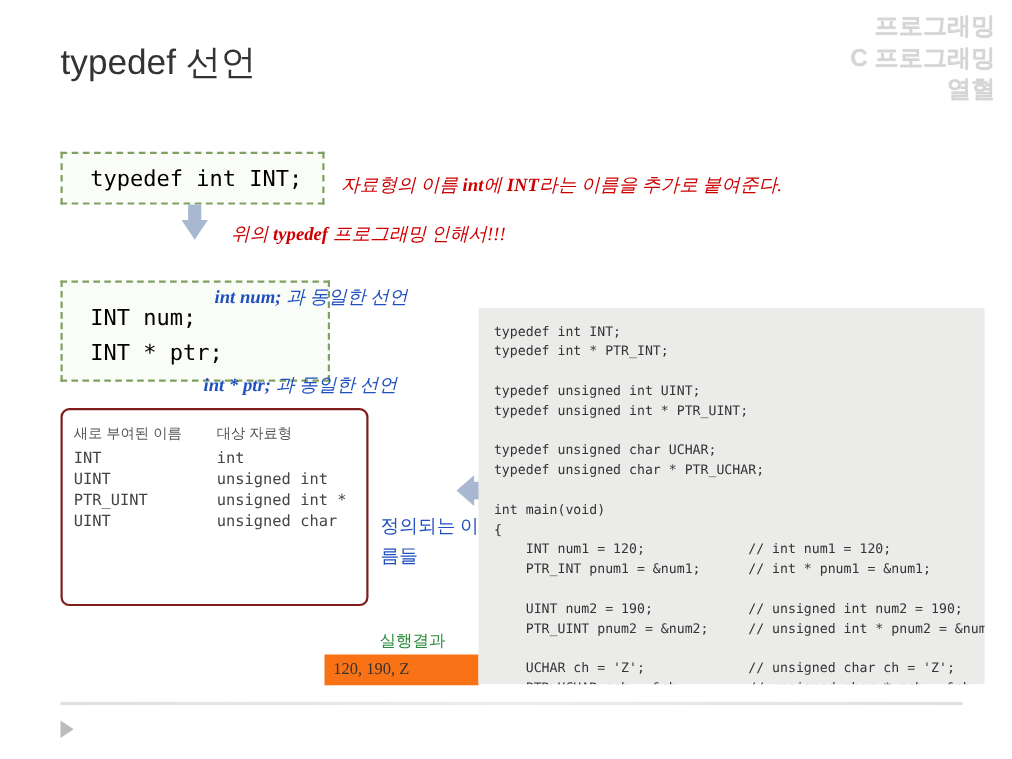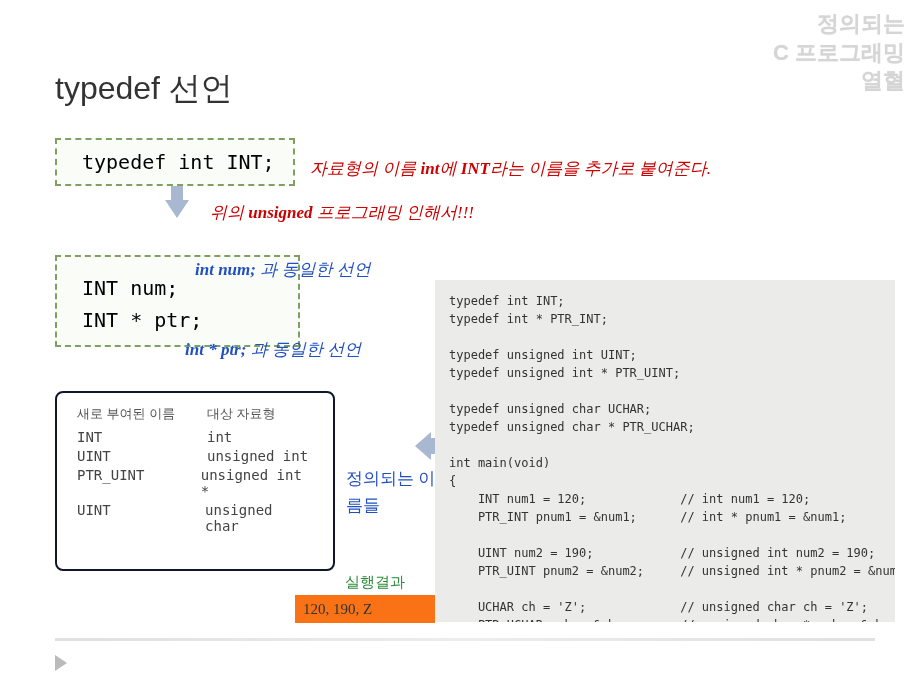--- a/index.html
+++ b/index.html
@@ -1,66 +1,66 @@
 <!DOCTYPE html>
 <html><head>
 <meta charset="utf-8">
 <style>
 * { margin: 0; padding: 0; box-sizing: border-box; }
 body { width: 920px; height: 690px; background: #fff; font-family: "Malgun Gothic", sans-serif; position: relative; overflow: hidden; }
 .watermark { position: absolute; top: 10px; right: 15px; text-align: right; color: #888; font-size: 22px; font-weight: bold; opacity: 0.35; text-shadow: 0 0 1px #aaa; line-height: 1.3; }
-.title { position: absolute; top: 35px; left: 55px; font-size: 32px; color: #333; margin-top: 32px; }
+.title { position: absolute; top: 35px; left: 55px; font-size: 32px; color: #333; }
 .dashed-box { border: 2px dashed #7fa060; background: #fafcf8; font-family: Consolas, monospace; }
 .box1 { position: absolute; top: 138px; left: 55px; width: 240px; height: 48px; display: flex; align-items: center; padding-left: 25px; font-size: 20px; }
 .box2 { position: absolute; top: 255px; left: 55px; width: 245px; height: 92px; padding: 15px 25px; font-size: 20px; line-height: 1.6; }
 .red-text1 { position: absolute; top: 157px; left: 310px; color: #c00; font-size: 17px; font-family: serif; font-style: italic; }
 .red-text2 { position: absolute; top: 200px; left: 210px; color: #c00; font-size: 17px; font-family: serif; font-style: italic; width: 270px; line-height: 1.5; }
 .red-bold { font-weight: bold; font-style: italic; }
 .blue-note1 { position: absolute; top: 257px; left: 195px; color: #2050c0; font-size: 17px; font-family: serif; font-style: italic; width: 230px; line-height: 1.5; }
 .blue-note2 { position: absolute; top: 305px; left: 185px; color: #2050c0; font-size: 17px; font-family: serif; font-style: italic; width: 230px; line-height: 1.5; margin-top: 32px; }
-.table-box { position: absolute; top: 391px; left: 55px; width: 280px; height: 180px; border: 2px solid #0f172a; border-radius: 8px; padding: 12px 20px; font-family: "Malgun Gothic", sans-serif; font-size: 13px; color: #555; }
+.table-box { position: absolute; top: 371px; left: 55px; width: 280px; height: 180px; border: 2px solid #7f1d1d; border-radius: 8px; padding: 12px 10px; font-family: "Malgun Gothic", sans-serif; font-size: 13px; color: #555; }
 .table-box .hrow { display: flex; margin-bottom: 6px; color: #555; }
 .table-box .row { display: flex; margin-bottom: 3px; font-family: Consolas, monospace; font-size: 14px; color: #444; }
 .table-box .c1 { width: 130px; }
 .table-box .c2 { }
 .blue-label { position: absolute; top: 465px; left: 346px; color: #2050c0; font-size: 17px; font-family: serif; width: 90px; line-height: 1.6; }
 .green-label { position: absolute; top: 573px; left: 345px; color: #2a8a3a; font-size: 15px; font-family: serif; }
 .result-box { position: absolute; top: 595px; left: 295px; width: 140px; height: 28px; background: #f97316; font-family: Liberation Serif, serif; font-size: 15px; color: #333; display: flex; align-items: center; padding-left: 8px; }
 .code-box { position: absolute; top: 280px; left: 435px; width: 460px; height: 342px; background: #ebebea; font-family: Consolas, monospace; font-size: 12px; color: #333; padding: 12px 14px; line-height: 1.5; white-space: pre; overflow: hidden; }
 .arrow-down { position: absolute; top: 200px; left: 165px; width: 0; height: 0; border-left: 12px solid transparent; border-right: 12px solid transparent; border-top: 18px solid #a8b8d0; }
 .arrow-down::before { content: ""; position: absolute; top: -32px; left: -6px; width: 12px; height: 16px; background: #a8b8d0; }
 .arrow-left { position: absolute; top: 432px; left: 415px; }
 .arrow-left .head { width: 0; height: 0; border-top: 14px solid transparent; border-bottom: 14px solid transparent; border-right: 16px solid #a8b8d0; display: inline-block; }
 .arrow-left .body { width: 14px; height: 16px; background: #a8b8d0; display: inline-block; vertical-align: top; margin-top: 6px; margin-left: -2px; }
 .divider { position: absolute; top: 638px; left: 55px; width: 820px; height: 3px; background: linear-gradient(to right, #ccc 0%, #e0e0e0 50%, #ccc 100%); opacity: 0.6; }
 .tri { position: absolute; top: 655px; left: 55px; width: 0; height: 0; border-top: 8px solid transparent; border-bottom: 8px solid transparent; border-left: 12px solid #bbb; }
 </style>
 </head>
 <body>
 
 <div class="watermark">
-  <div>정의되는</div>
+  <div>프로그래밍</div>
   <div>C 프로그래밍</div>
   <div>열혈</div>
 </div>
 
 <div class="title">typedef 선언</div>
 
 <div class="dashed-box box1">
   <span>typedef  int  INT;</span>
 </div>
 
 <div class="red-text1">
   <span>자료형의 이름 </span><span class="red-bold">int</span><span>에 </span><span class="red-bold">INT</span><span>라는 이름을 추가로 붙여준다.</span>
 </div>
 
 <div class="arrow-down"></div>
 
 <div class="red-text2">
-  <span>위의 </span><span class="red-bold">unsigned</span><span> 프로그래밍 인해서!!!</span>
+  <span>위의 </span><span class="red-bold">typedef</span><span> 프로그래밍 인해서!!!</span>
 </div>
 
 <div class="dashed-box box2">
   <div>INT num;</div>
   <div>INT * ptr;</div>
 </div>
 
 <div class="blue-note1">
   <span class="red-bold" style="color:#2050c0">int num;</span><span> 과 동일한 선언</span>
 </div>

